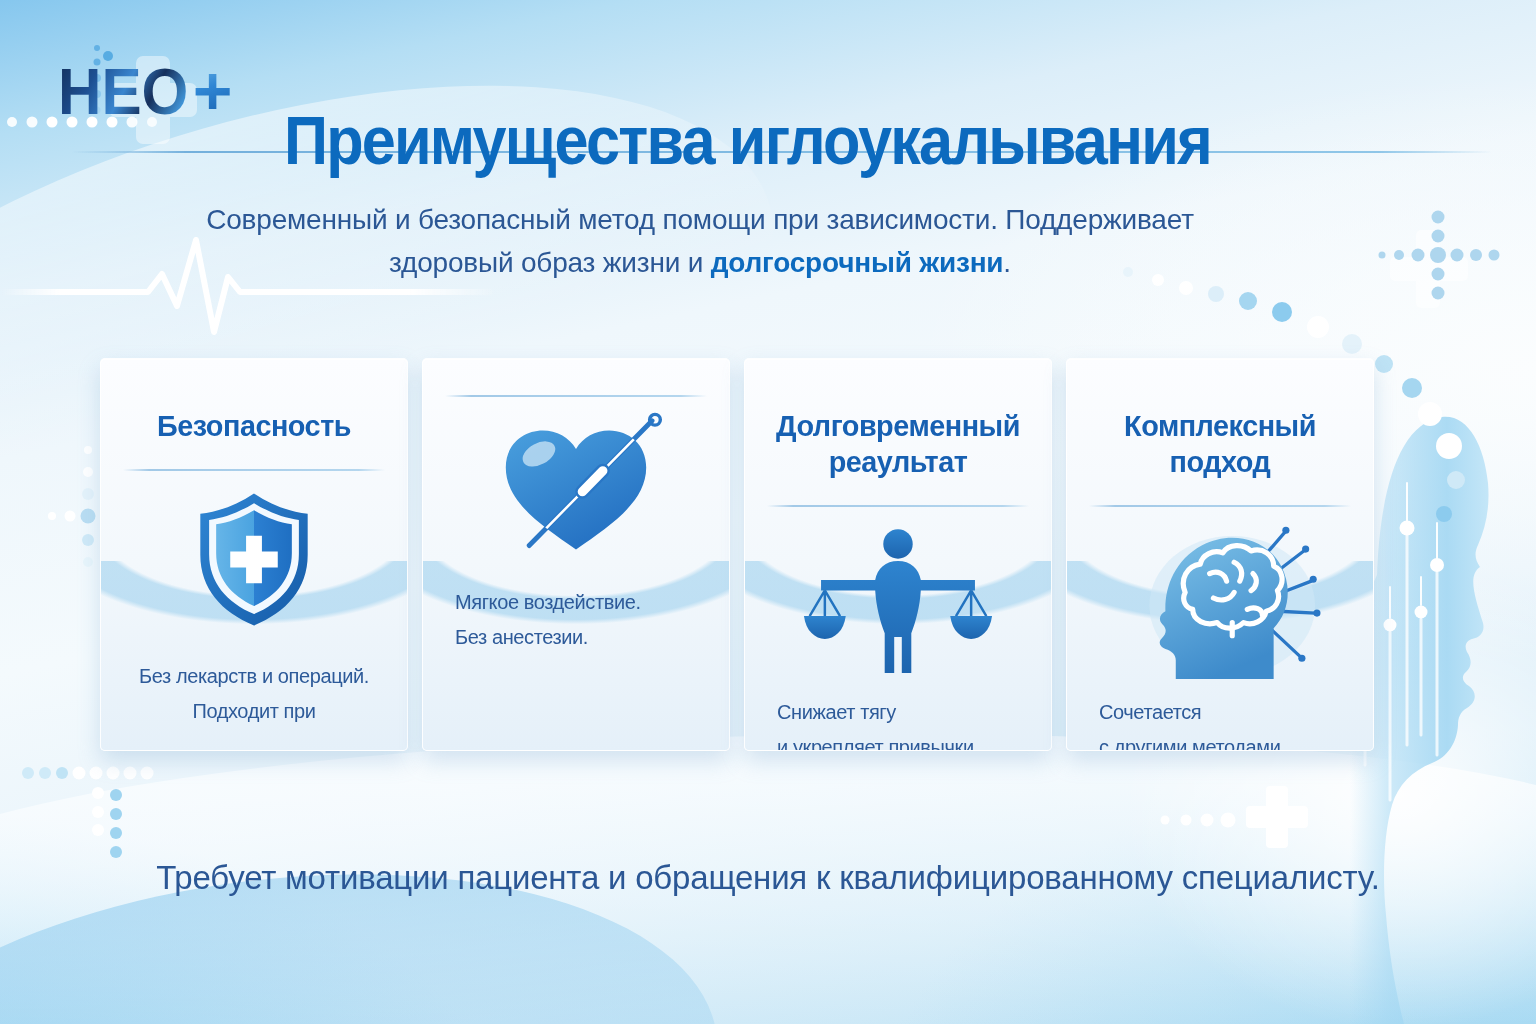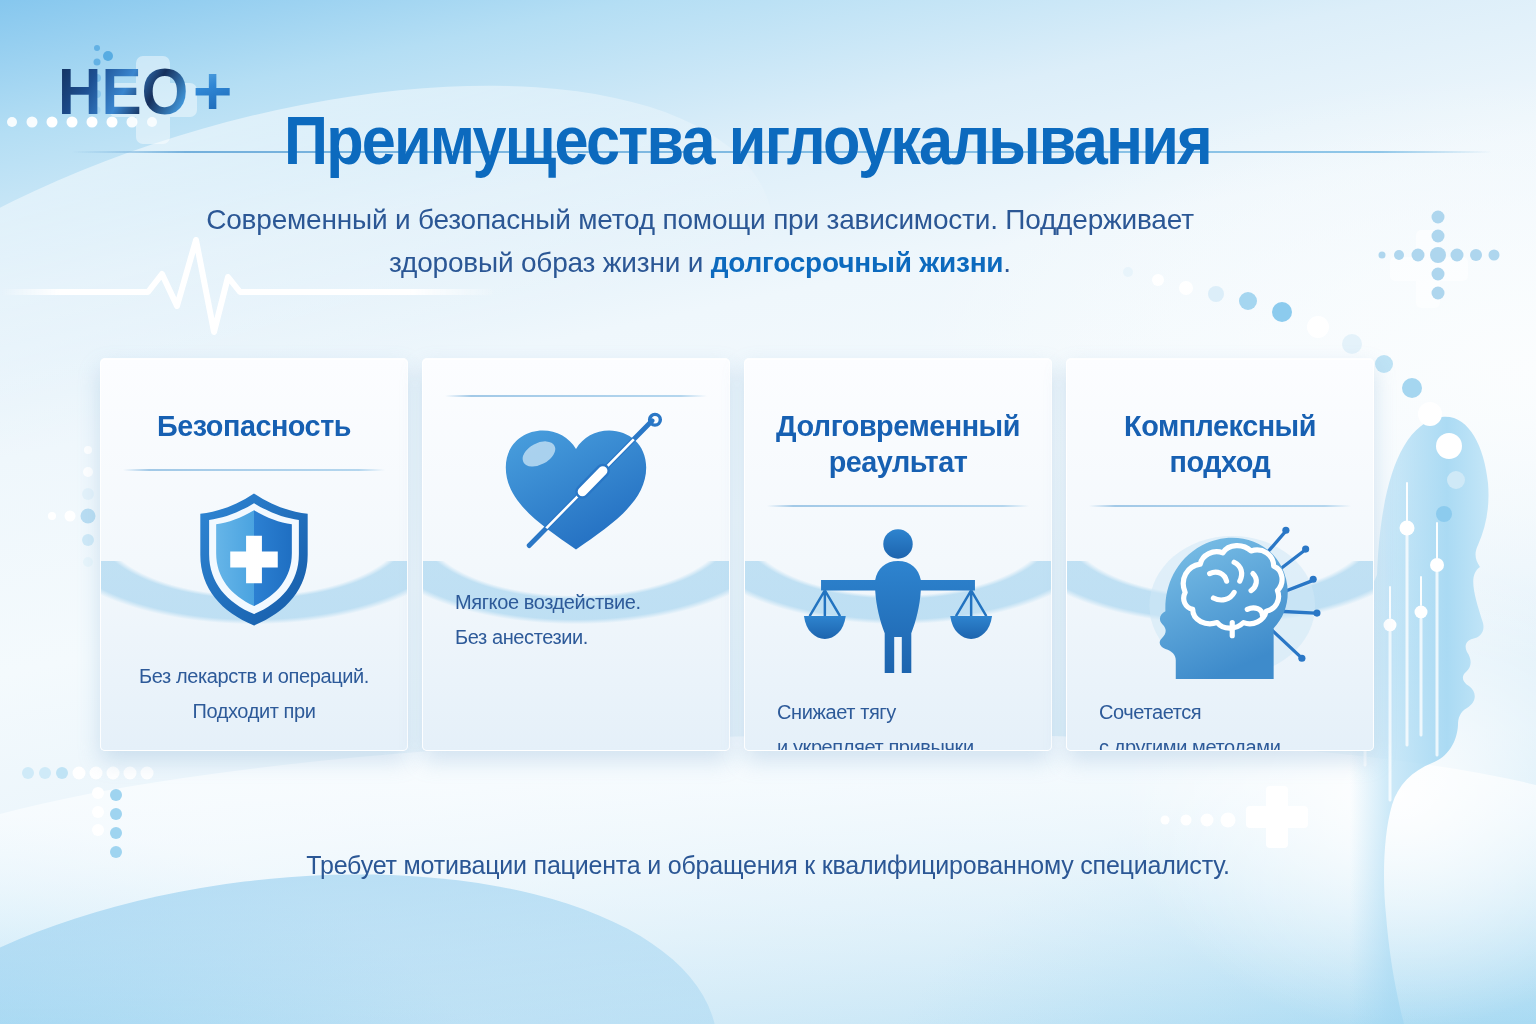--- a/index.html
+++ b/index.html
@@ -55,21 +55,21 @@
   .card-divider{height:2px;margin:12px 2px 0;position:relative;z-index:2;
     background:linear-gradient(90deg,rgba(150,195,230,0),#a2c9e7 10%,#b4d6ee 90%,rgba(150,195,230,0));}
   .icon-box{height:176px;display:flex;align-items:center;justify-content:center;margin-top:4px;position:relative;z-index:2;}
   .wave{position:absolute;left:-24px;right:-24px;top:202px;height:130px;z-index:1;
     background:radial-gradient(ellipse 75% 120px at 50% -34px, rgba(255,255,255,0) 0 57%, rgba(142,201,235,.5) 60% 77%, rgba(142,201,235,0) 81%);}
   .card-body{margin-top:8px;font-size:20px;line-height:35px;color:#2d5a99;letter-spacing:-.4px;position:relative;z-index:2;}
   .card-body.center{text-align:center;}
   .card-body.left{padding-left:12px;}
 
   .footer-note{position:absolute;left:0;right:0;top:826px;z-index:3;text-align:center;
-    font-size:25px;color:#2b5795;letter-spacing:-.2px;}
+    font-size:33px;color:#2b5795;letter-spacing:-.2px;}
 </style>
 </head>
 <body>
 
 <div class="stage">
 
   <div class="band band1"></div>
   <div class="band band2"></div>
   <div class="band band3"></div>
   <div class="band band4"></div>

